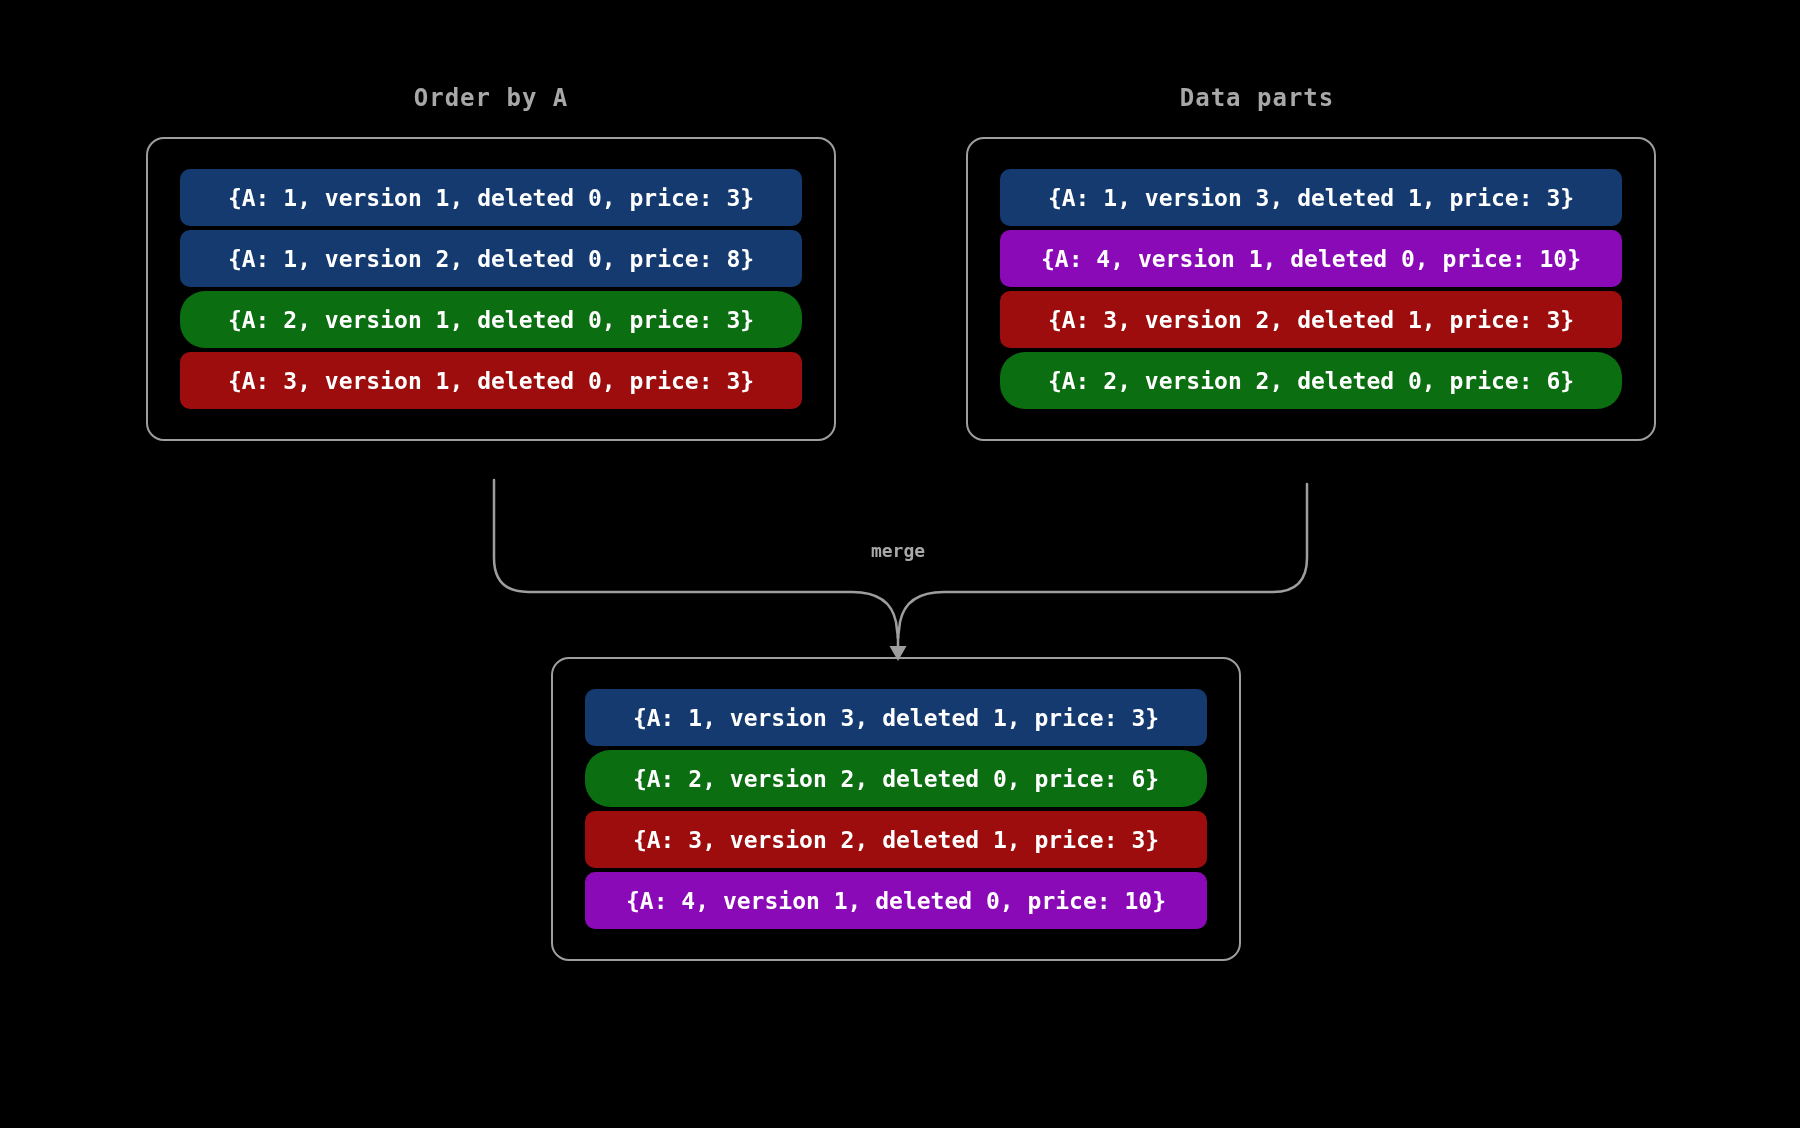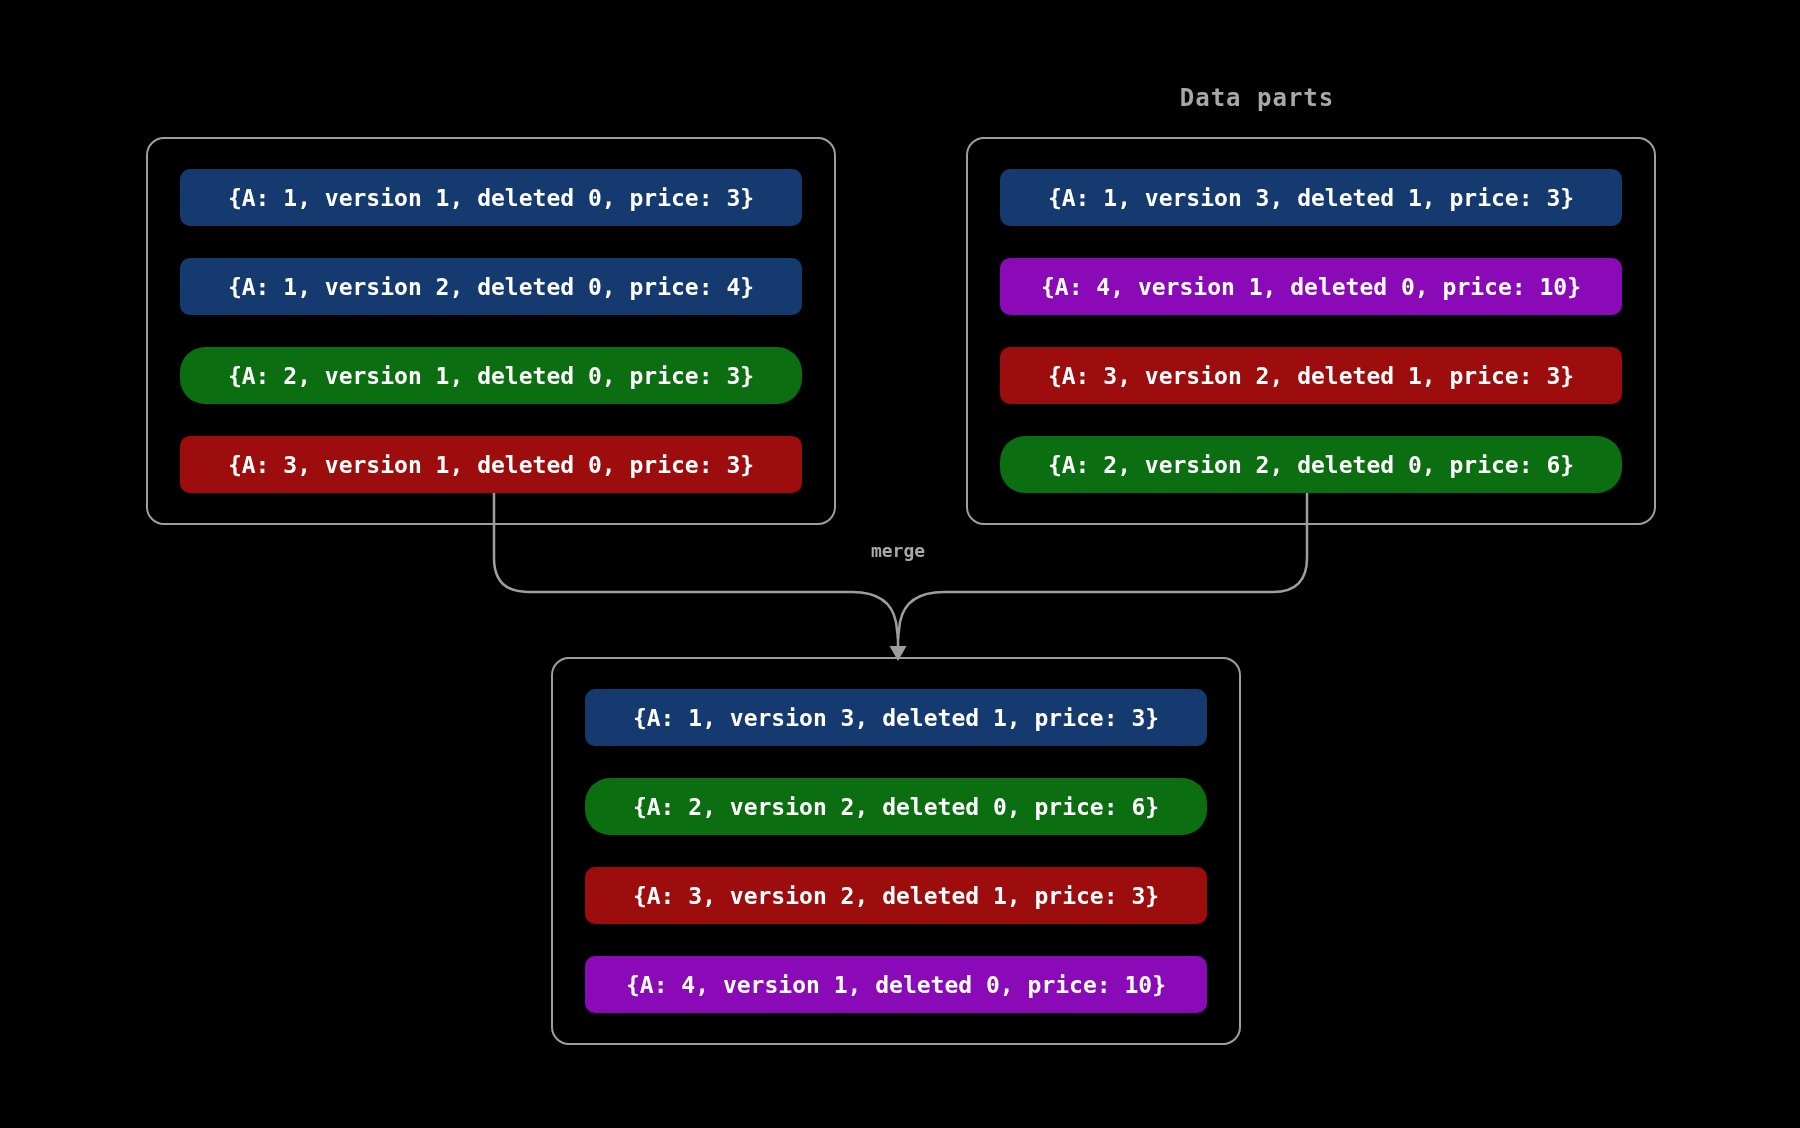--- a/index.html
+++ b/index.html
@@ -38,21 +38,21 @@
     font-weight: 700;
     letter-spacing: 1px;
     color: var(--color-title_text, #a8a8a8);
   }
   #title-order { left: 146px; top: 84px; }
   #title-parts { left: 912px; top: 84px; }
   .group-box {
     position: absolute;
     box-sizing: border-box;
     width: 690px;
-    height: 388px;
+    height: 304px;
     border: 2.5px solid var(--color-line, #9e9e9e);
     border-radius: 18px;
     padding: 30px 32px;
     display: flex;
     flex-direction: column;
     justify-content: space-between;
   }
   #box-order  { left: 146px; top: 137px; }
   #box-parts  { left: 966px; top: 137px; }
   #box-merged { left: 551px; top: 657px; }
@@ -87,25 +87,26 @@
 
 <div class="canvas">
 
   <svg class="connector" width="1800" height="1128" viewBox="0 0 1800 1128">
     <path class="cline" d="M 494 480 L 494 558 Q 494 592 528 592 L 852 592 Q 890 592 896 622 L 898 638"></path>
     <path class="cline" d="M 1307 484 L 1307 558 Q 1307 592 1273 592 L 944 592 Q 906 592 900 622 L 898 638"></path>
     <path class="cline" d="M 898 636 L 898 647"></path>
     <polygon class="arrow" points="889.5,646 906.5,646 898,661"></polygon>
   </svg>
 
+  <div class="box-title" id="title-order">Order by A</div>
   <div class="box-title" id="title-parts">Data parts</div>
 
   <div class="group-box" id="box-order">
     <div class="part-row" data-color="blue">{A: 1, version 1, deleted 0, price: 3}</div>
-    <div class="part-row" data-color="blue">{A: 1, version 2, deleted 0, price: 4}</div>
+    <div class="part-row" data-color="blue">{A: 1, version 2, deleted 0, price: 8}</div>
     <div class="part-row" data-color="green">{A: 2, version 1, deleted 0, price: 3}</div>
     <div class="part-row" data-color="red">{A: 3, version 1, deleted 0, price: 3}</div>
   </div>
 
   <div class="group-box" id="box-parts">
     <div class="part-row" data-color="blue">{A: 1, version 3, deleted 1, price: 3}</div>
     <div class="part-row" data-color="purple">{A: 4, version 1, deleted 0, price: 10}</div>
     <div class="part-row" data-color="red">{A: 3, version 2, deleted 1, price: 3}</div>
     <div class="part-row" data-color="green">{A: 2, version 2, deleted 0, price: 6}</div>
   </div>

